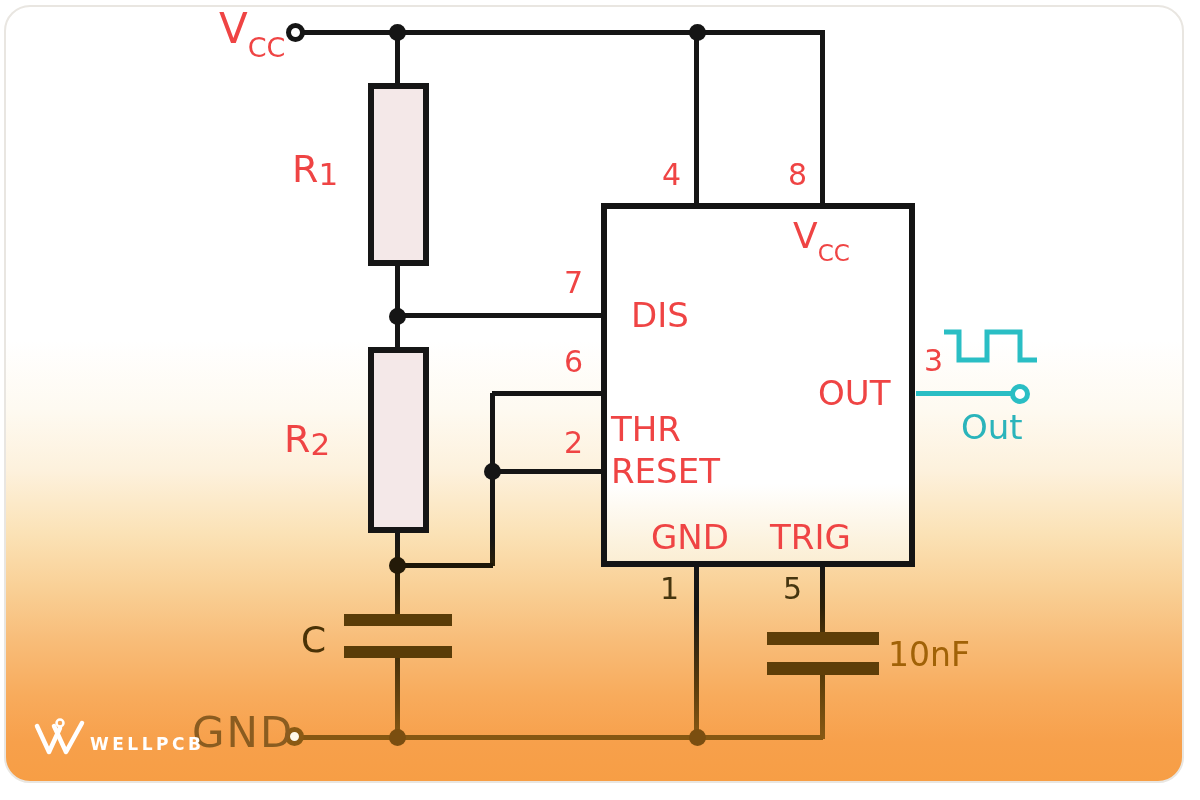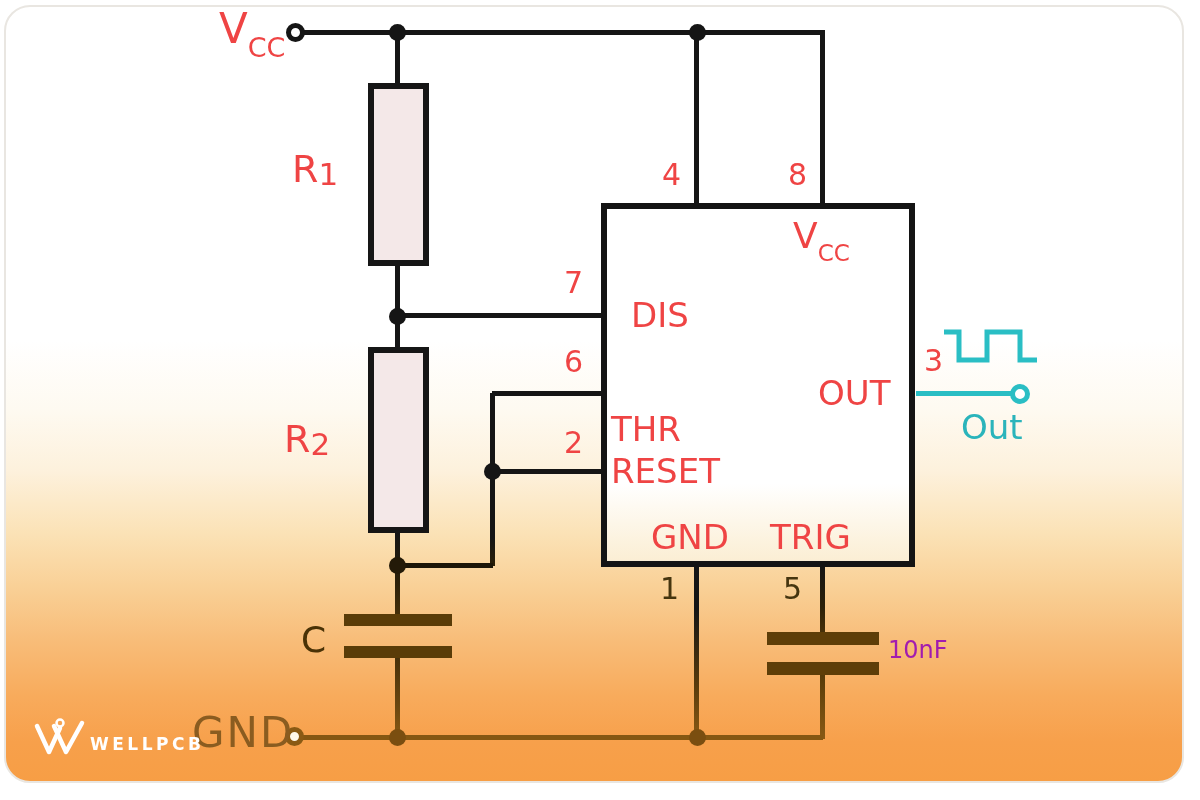--- a/index.html
+++ b/index.html
@@ -108,21 +108,21 @@
   <div class="t" style="left:219px;top:8px;font-size:42px;">
     <span>V</span><span class="sub" style="font-size:27px;top:14px;">CC</span>
   </div>
   <div class="t" style="left:292px;top:150px;font-size:38px;">
     <span>R</span><span class="sub" style="font-size:31px;top:3px;">1</span>
   </div>
   <div class="t" style="left:284px;top:420px;font-size:38px;">
     <span>R</span><span class="sub" style="font-size:31px;top:3px;">2</span>
   </div>
   <div class="t" style="left:301px;top:622px;font-size:36px;color:#4a3206;">C</div>
-  <div class="t" style="left:888px;top:638px;font-size:24px;color:#a21caf;">10nF</div>
+  <div class="t" style="left:888px;top:638px;font-size:33px;color:#a16207;">10nF</div>
   <div class="t" style="left:192px;top:712px;font-size:42px;letter-spacing:2px;color:#8a5c20;">GND</div>
   <div class="t cyan" style="left:961px;top:410px;font-size:34px;">Out</div>
 
   <svg class="abs" style="left:938px;top:325px;" width="106" height="44" viewBox="0 0 106 44">
     <polyline points="6,7 21,7 21,35 49,35 49,7 82,7 82,35 99,35" fill="none" stroke="#2abec4" stroke-width="5"></polyline>
   </svg>
 
   <svg class="abs" style="left:33px;top:714px;" width="54" height="46" viewBox="0 0 54 46">
     <path d="M4 12 L16 38 L27 14" fill="none" stroke="#ffffff" stroke-width="4.5" stroke-linecap="round" stroke-linejoin="round"></path>
     <path d="M21 12 L33 38 L49 9" fill="none" stroke="#ffffff" stroke-width="4.5" stroke-linecap="round" stroke-linejoin="round"></path>

